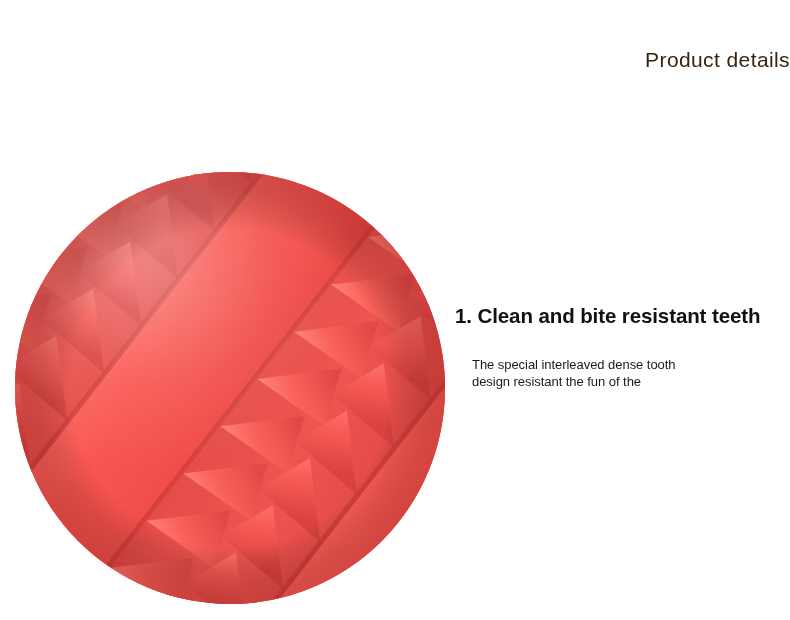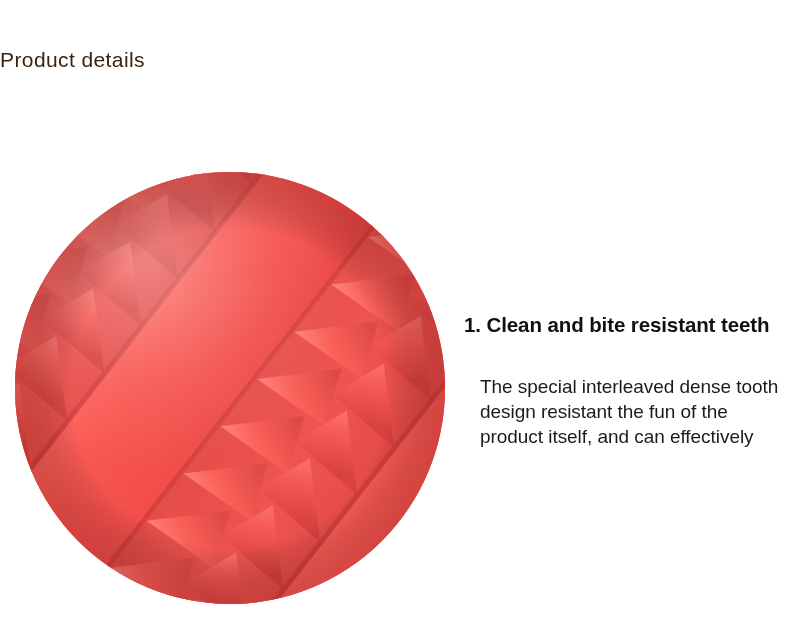--- a/index.html
+++ b/index.html
@@ -36,21 +36,21 @@
     position: absolute;
     left: 0;
     top: 0;
     display: block;
   }
   .header-title {
     position: absolute;
     left: 0;
     top: 47px;
     width: 790px;
-    text-align: left;
+    text-align: right;
     font-family: "Liberation Sans", sans-serif;
     font-size: 21px;
     font-weight: 400;
     letter-spacing: 0.4px;
     color: #3a2410;
     line-height: 1.2;
     white-space: nowrap;
   }
 
   
@@ -73,28 +73,28 @@
     width: 342px;
   }
   .feature-heading {
     font-family: "Liberation Sans", sans-serif;
     font-size: 20.5px;
     font-weight: bold;
     color: #111111;
     line-height: 1.25;
     letter-spacing: -0.1px;
     white-space: nowrap;
-    margin: 16px;
+    margin: 7px;
   }
   .feature-body {
-    margin: 8px;
+    margin: 0;
     padding-left: 24px;
     padding-top: 20px;
     font-family: "Liberation Sans", sans-serif;
-    font-size: 19px;
+    font-size: 13px;
     font-weight: 400;
     color: #1b1b1b;
     line-height: 1.33;
     letter-spacing: -0.05px;
   }
   .feature-body .line {
     display: block;
     white-space: nowrap;
   }
 </style>
@@ -251,17 +251,16 @@
         <ellipse cx="216" cy="217" rx="215" ry="216" fill="url(#edgeDark)"></ellipse>
       </g>
     </svg>
   </div>
 
   <div class="feature-block">
     <h2 class="feature-heading">1. Clean and bite resistant teeth</h2>
     <p class="feature-body">
       <span class="line">The special interleaved dense tooth</span>
       <span class="line">design resistant the fun of the</span>
-      <span class="line">product itself, and can effectively</span>
     </p>
   </div>
 
 </div>
 
 </body></html>

